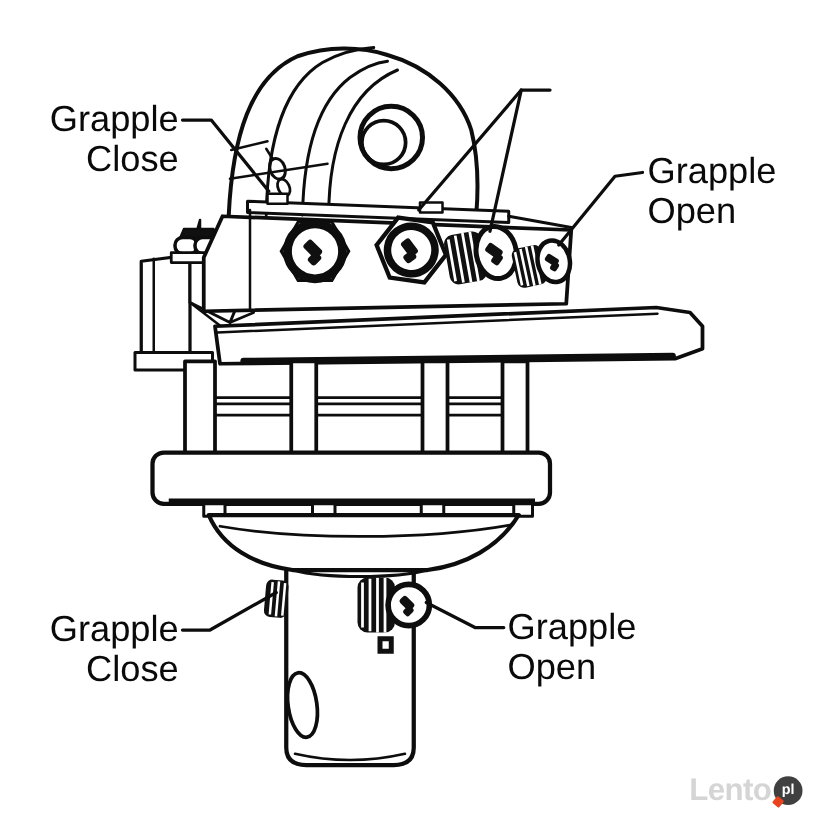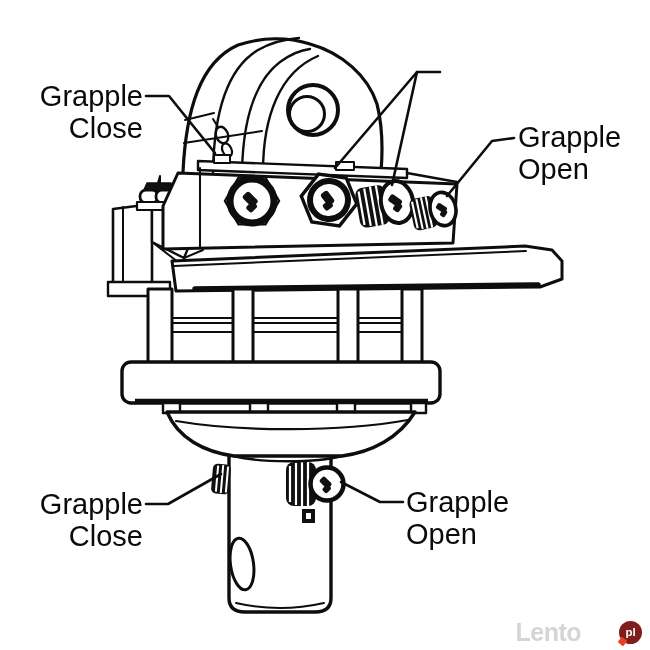--- a/index.html
+++ b/index.html
@@ -1,24 +1,24 @@
 <!DOCTYPE html>
 <html><head>
 <meta charset="utf-8">
 <style>
   html,body{margin:0;padding:0;background:#ffffff;}
   .stage{position:relative;width:650px;height:650px;background:#ffffff;overflow:hidden;
          font-family:"Liberation Sans",sans-serif;}
   .drawing{position:absolute;left:0;top:0;}
   .lbl{position:absolute;font-size:29px;line-height:32px;color:#0a0a0a;white-space:nowrap;}
   .lbl.right-al{text-align:right;}
-  .watermark{position:absolute;right:8px;bottom:6px;display:flex;align-items:center;gap:36px;}
+  .watermark{position:absolute;right:8px;bottom:6px;display:flex;align-items:center;}
   .wm-text{font-size:25px;font-weight:bold;color:#d5d5d5;letter-spacing:-0.5px;line-height:24px;}
   .wm-badge{position:relative;width:23px;height:23px;margin-left:2px;border-radius:50%;
-            background:#7f1d1d;color:#ffffff;font-size:11.5px;font-weight:bold;
+            background:#404040;color:#ffffff;font-size:11.5px;font-weight:bold;
             display:flex;align-items:center;justify-content:center;}
   .wm-badge::before{content:'';position:absolute;left:0px;bottom:-1px;width:7px;height:7px;
             background:#e8431c;transform:rotate(40deg);border-radius:1px;}
 </style>
 </head>
 <body>
 
 <div class="stage">
 
   <svg class="drawing" width="650" height="650" viewBox="0 0 650 650">

